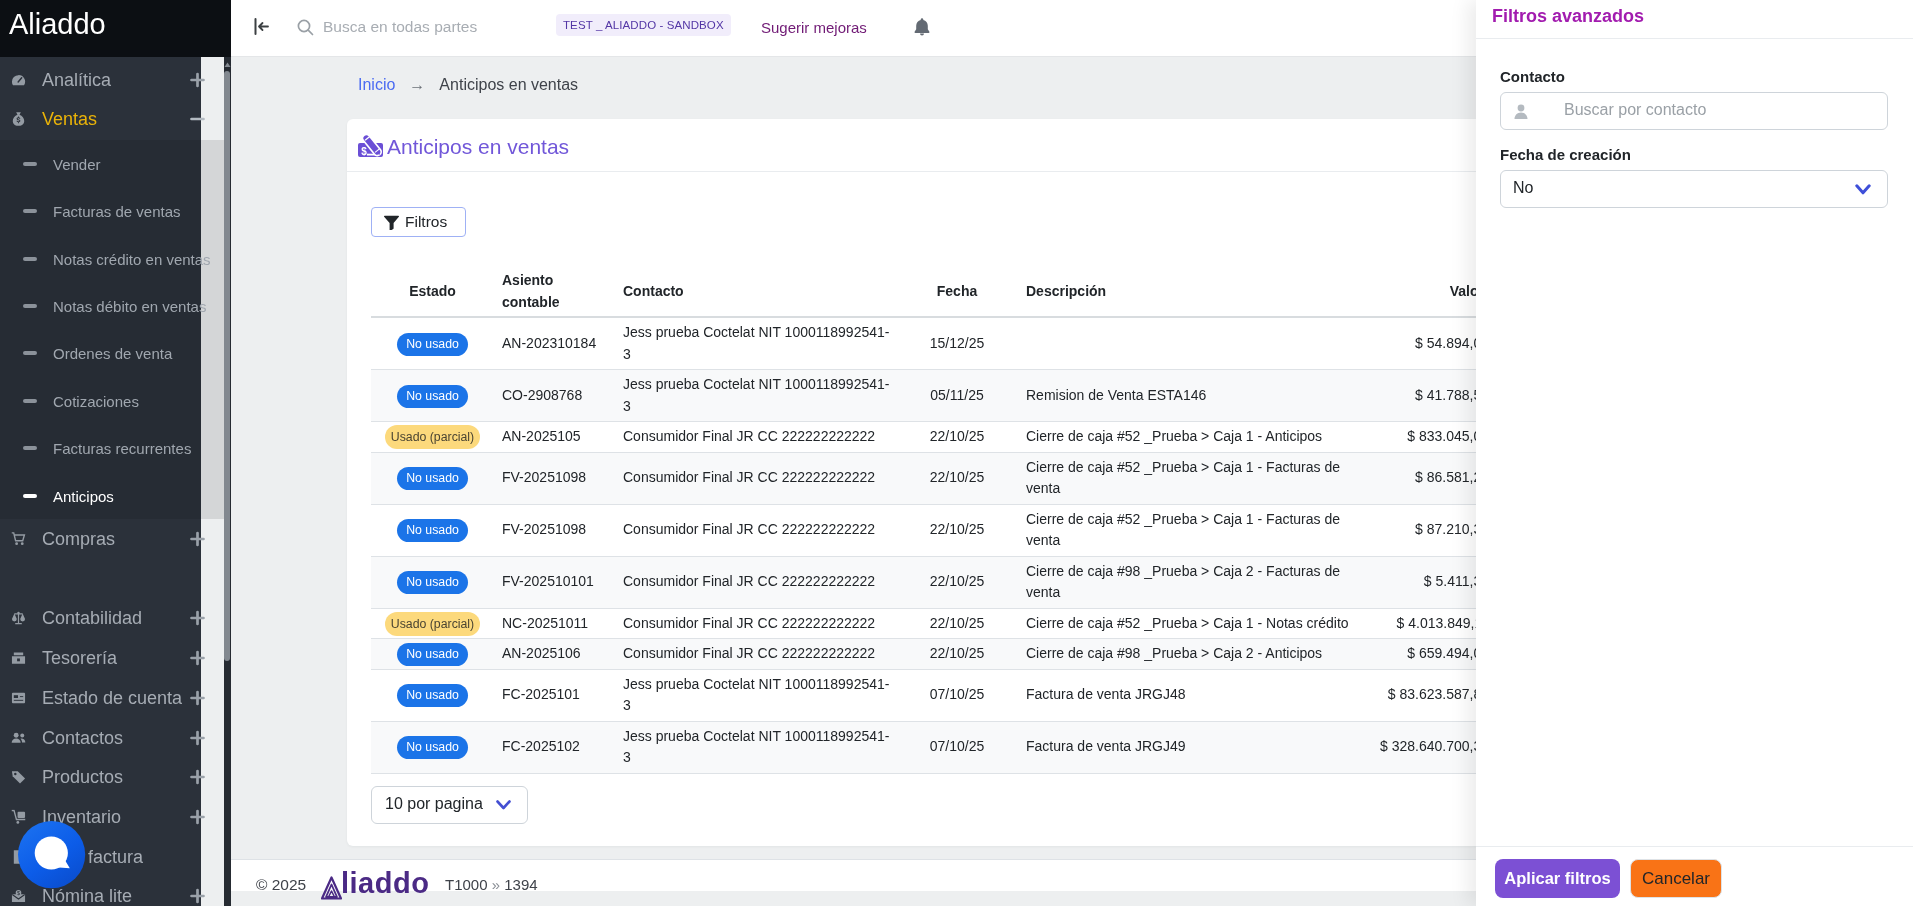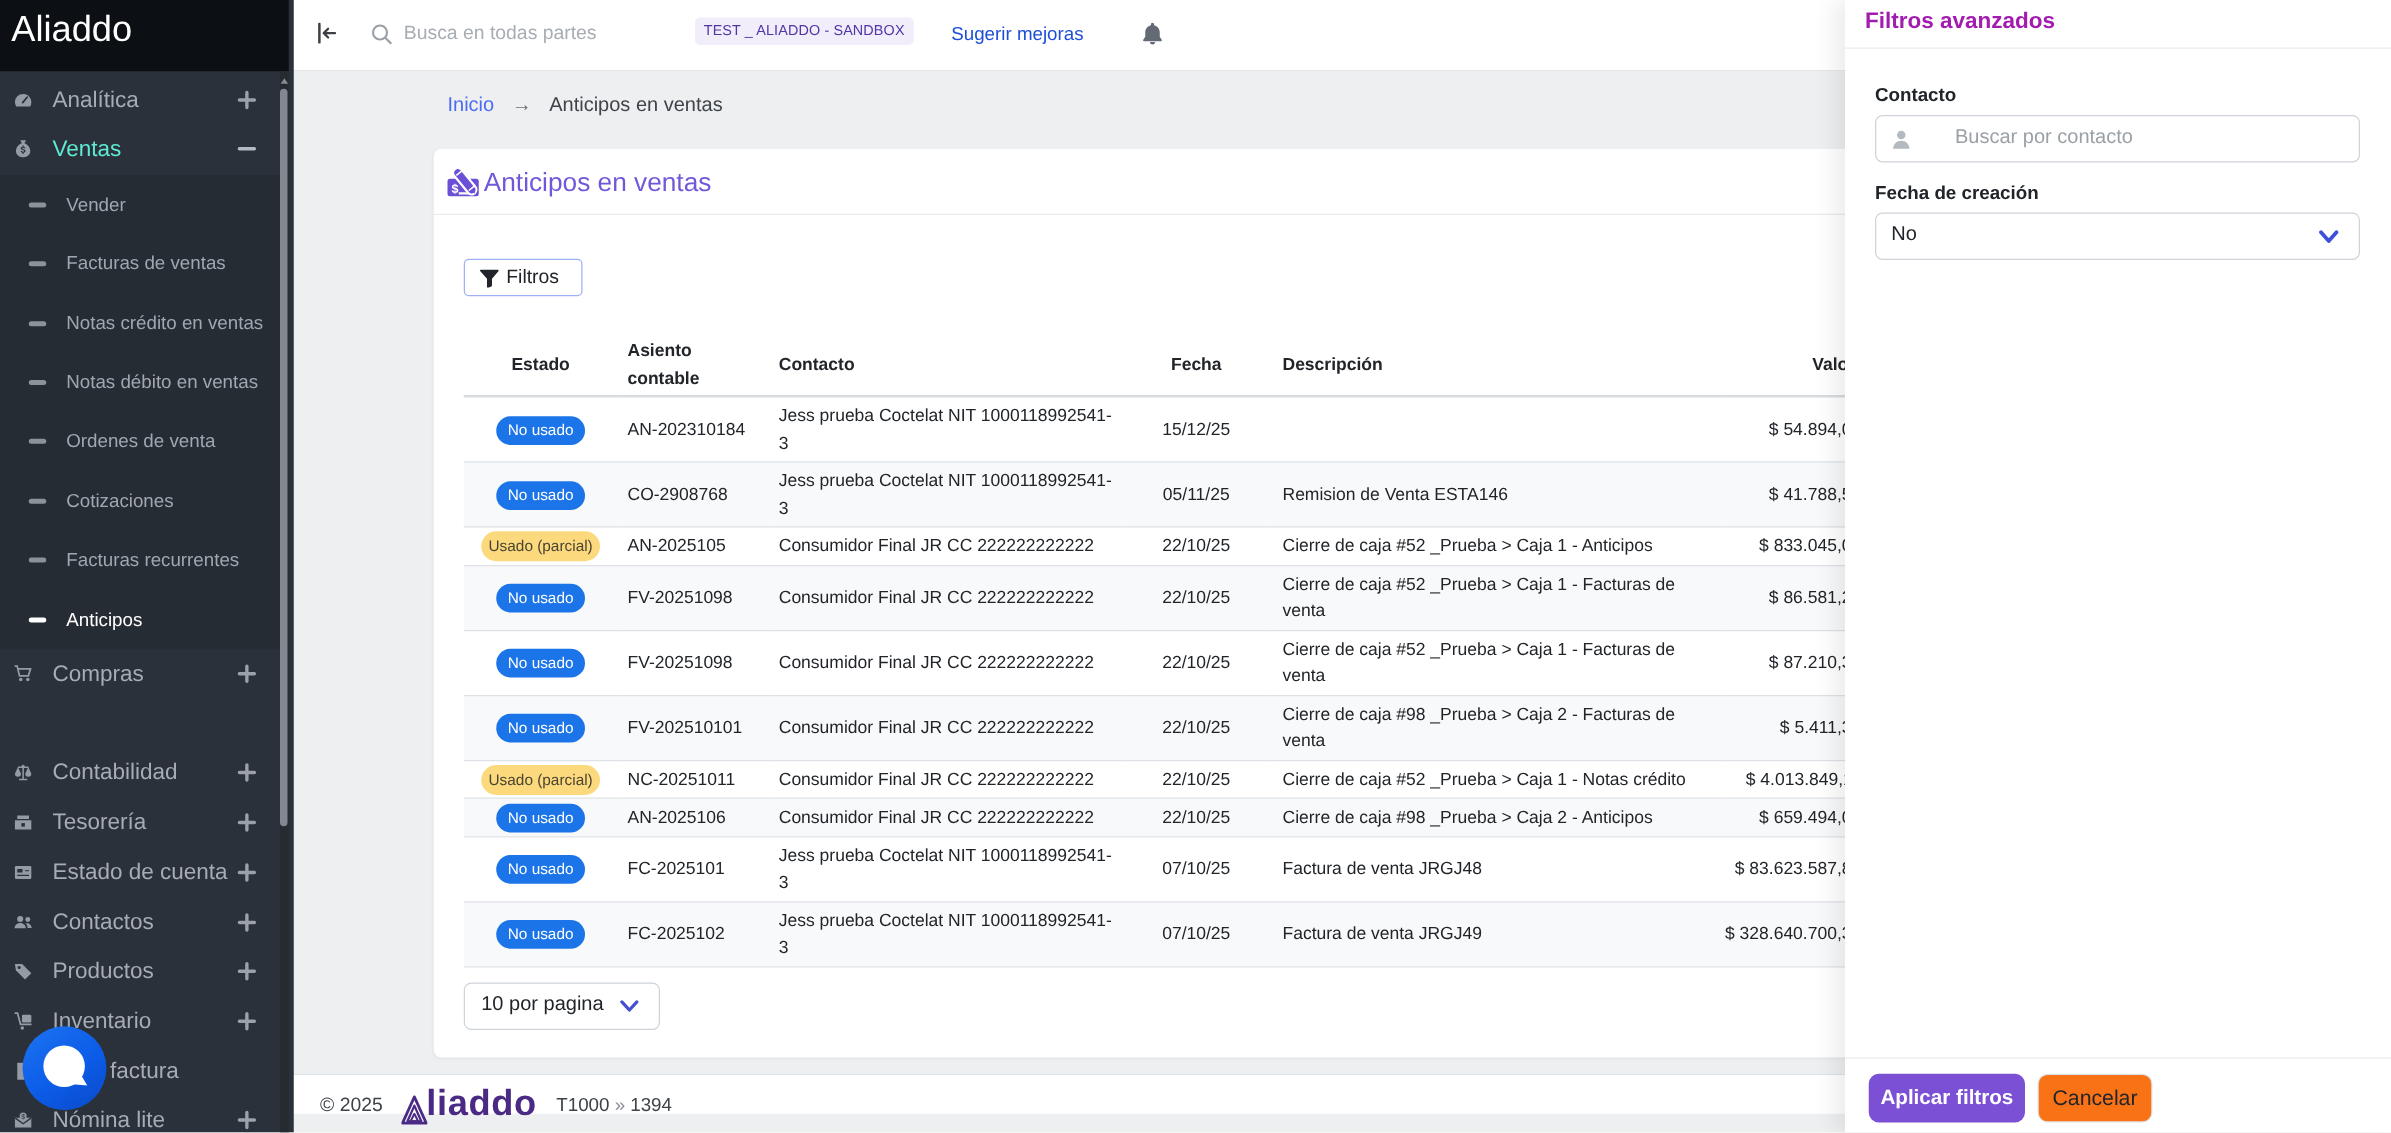--- a/index.html
+++ b/index.html
@@ -1,20 +1,20 @@
 <!DOCTYPE html>
 <html><head>
 <meta charset="utf-8">
 <style>
 * { margin:0; padding:0; box-sizing:border-box; }
 html,body { width:1913px; height:906px; }
 body { position:relative; overflow:hidden; font-family:"Liberation Sans", sans-serif; background:#edeff0; color:#212529; }
 
 
-#sidebar { position:absolute; left:0; top:0; width:235px; height:906px; background:#2b313a; z-index:30; }
+#sidebar { position:absolute; left:0; top:0; width:201px; height:906px; background:#2b313a; z-index:30; }
 #logo-strip { position:absolute; left:0; top:0; width:231px; height:57px; background:#0c0f13; }
 #logo-strip span { position:absolute; left:9px; top:8px; font-size:29px; color:#fff; letter-spacing:0; }
 #submenu-bg { position:absolute; left:0; top:140px; width:224px; height:379px; background:rgba(0,0,0,.10); }
 .nav-item { position:absolute; left:0; width:224px; height:38px; }
 .nav-item .ic { position:absolute; left:11px; top:50%; transform:translateY(-50%); width:15px; height:15px; }
 .nav-item .lb { position:absolute; left:42px; top:50%; transform:translateY(-50%); font-size:18px; color:#a6acb4; white-space:nowrap; }
 .nav-item .pm { position:absolute; left:189px; top:50%; transform:translateY(-50%); width:17px; height:17px; color:#9aa1a9; }
 .sub-item { position:absolute; left:0; width:224px; height:40px; }
 .sub-item .dash { position:absolute; left:23px; top:50%; margin-top:-2px; width:14px; height:4px; border-radius:2px; background:#8b929a; }
 .sub-item .lb { position:absolute; left:53px; top:50%; transform:translateY(-50%); font-size:15px; color:#a0a7af; white-space:nowrap; }
@@ -23,21 +23,21 @@
 #sb-scroll { position:absolute; left:224px; top:57px; width:7px; height:849px; background:#262b32; }
 #sb-thumb { position:absolute; left:0px; top:14px; width:6px; height:590px; border-radius:3px; background:#82888f; }
 
 
 #chat { position:absolute; left:16px; top:820px; width:71px; height:71px; z-index:40; }
 
 
 #header { position:absolute; left:231px; top:0; width:1850px; height:57px; background:#fff; border-bottom:1px solid #e4e6e8; z-index:5;text-align:right; }
 #hdr-badge { position:absolute; left:325px; top:14px; height:22px; line-height:22px; padding:0 7px; background:#f1edfb; border-radius:4px; color:#5336a5; font-size:11.5px; font-weight:500; letter-spacing:.1px; }
 #hdr-search-ph { position:absolute; left:92px; top:18px; font-size:15.5px; color:#a8adb3; }
-#hdr-sugerir { position:absolute; left:530px; top:19px; font-size:15px; color:#1d4ed8; }
+#hdr-sugerir { position:absolute; left:530px; top:19px; font-size:15px; color:#701a75; }
 
 
 #main-bg { position:absolute; left:231px; top:57px; width:1682px; height:849px; background:#edeff0; }
 #breadcrumb { position:absolute; left:358px; top:76px; font-size:16px; z-index:1; }
 #breadcrumb .inicio { color:#4b6bf2; }
 #breadcrumb .arrow { color:#6b7077; margin:0 14px; }
 #breadcrumb .cur { color:#3f434a; }
 
 #card { position:absolute; left:347px; top:119px; width:1503px; height:727px; background:#fff; border-radius:6px; box-shadow:0 1px 3px rgba(25,30,40,.05); z-index:1; }
 #card-hd { position:absolute; left:0; top:0; width:100%; height:53px; border-bottom:1px solid #e9ecef; }
@@ -266,21 +266,21 @@
     <span class="lb">Analítica</span>
     <svg class="pm" viewBox="0 0 17 17">
         <path d="M8.5 2.5v12M2.5 8.5h12" stroke="#9aa1a9" stroke-width="2.7" stroke-linecap="round"></path>
       </svg>
   </div>
   <div class="nav-item" style="top:100px;">
     <svg class="ic" viewBox="0 0 16 16">
         <path fill="#949ba3" d="M5.5.8h5l-1.4 2.6c2.9 1 5 3.7 5 6.6 0 3-2.4 5.2-5.4 5.2H7.3c-3 0-5.4-2.2-5.4-5.2 0-2.9 2.1-5.6 5-6.6L5.5.8z"></path>
         <path fill="#2b313a" d="M8.4 5.2v1c.8.1 1.5.5 1.5 1.4h-1.2c0-.4-.3-.5-.8-.5s-.8.2-.8.5c0 1 2.9.4 2.9 2.3 0 .9-.7 1.4-1.6 1.5v1h-.9v-1c-.9-.1-1.6-.6-1.6-1.5h1.2c0 .4.4.6.9.6.6 0 .9-.2.9-.6 0-1-2.9-.4-2.9-2.3 0-.8.6-1.3 1.5-1.4v-1h.9z"></path>
       </svg>
-    <span class="lb" style="color:#5eead4;">Ventas</span>
+    <span class="lb" style="color:#eab308;">Ventas</span>
     <svg class="pm" viewBox="0 0 17 17">
         <path d="M2.5 8.5h12" stroke="#b3bac1" stroke-width="2.7" stroke-linecap="round"></path>
       </svg>
   </div>
 
   <div class="sub-item" style="top:143.7px;">
       <span class="dash"></span>
       <span class="lb">Vender</span>
     </div>
   <div class="sub-item" style="top:191.1px;">

